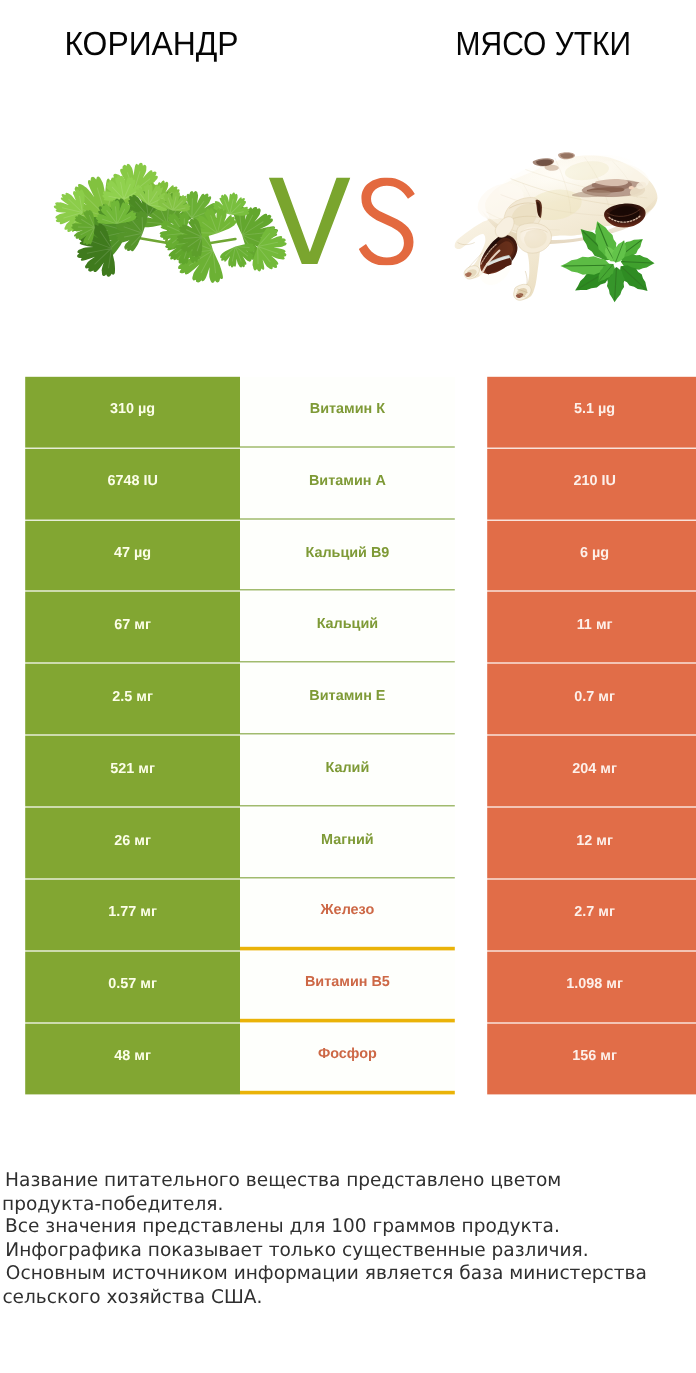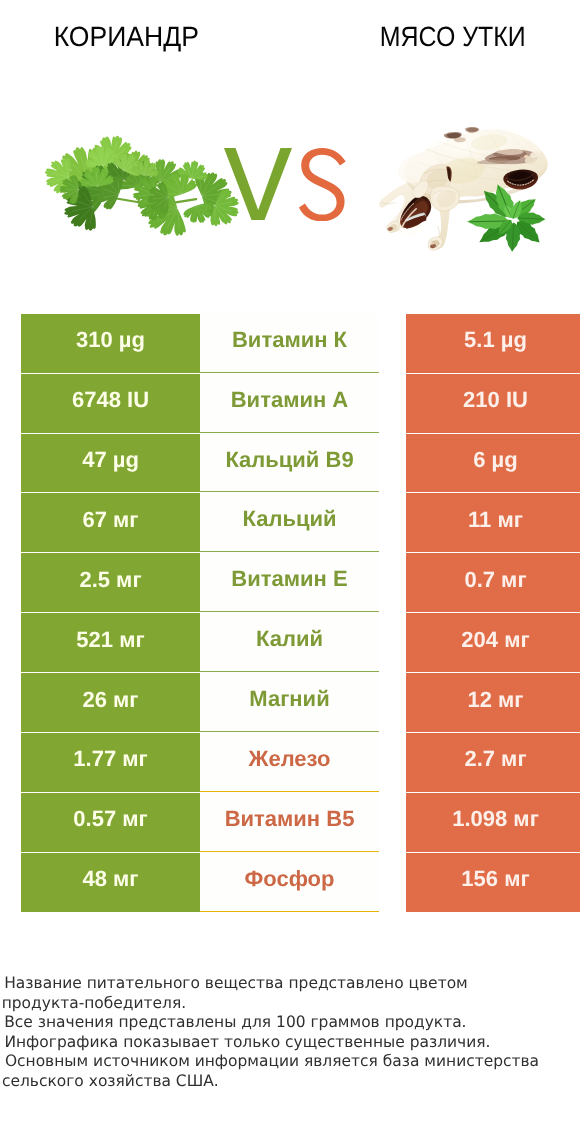--- a/index.html
+++ b/index.html
@@ -18,26 +18,26 @@
   .vs svg{position:absolute;top:0;}
   .vs .v{left:0;}
   .vs .s{left:75px;}
   .imgL{position:absolute;left:0;top:0;width:580px;height:300px;}
   .imgR{position:absolute;left:378px;top:118px;width:180px;height:150px;}
 
   
   .tbl{position:absolute;left:21px;top:313.8px;width:537px;}
   .row{display:flex;height:58.9px;margin-bottom:1px;}
   .cell{flex:0 0 179px;height:58.9px;display:flex;align-items:center;justify-content:center;
-        font-size:22px;font-weight:700;box-sizing:border-box;line-height:1;padding-bottom:6px;}
+        font-size:12px;font-weight:700;box-sizing:border-box;line-height:1;padding-bottom:6px;}
   .cL{background:#82a632;color:#fcfee8;}
   .cR{background:#e16d48;color:#fdf0ea;margin-left:27px;}
   .cM{background:#fefffc;}
   .cM.win-l{color:#7e9a36;border-bottom:1px solid #8aab4b;}
-  .cM.win-r{color:#cd6846;border-bottom:1px solid #eab308;}
+  .cM.win-r{color:#cd6846;border-bottom:3px solid #eab308;}
 
   
   .foot{position:absolute;left:0;top:973px;width:580px;text-align:left;font-family:"DejaVu Sans",sans-serif;font-size:15.74px;line-height:19.5px;color:#2f2f2f;}
   .foot div{white-space:nowrap;}
   .foot div span{display:inline-block;transform:scaleX(.982);transform-origin:center center;}
 </style>
 </head>
 <body>
 
 <div class="page">

